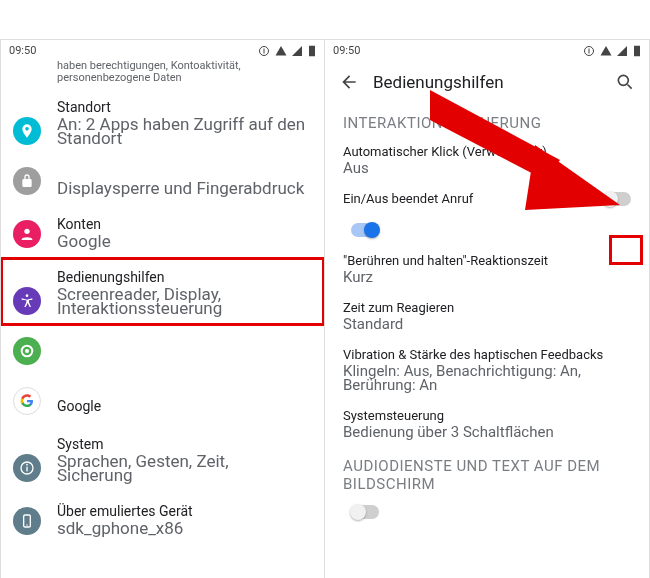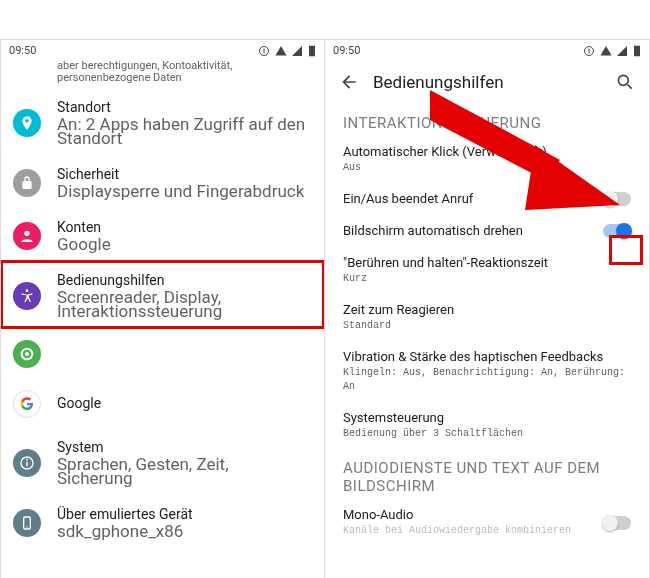--- a/index.html
+++ b/index.html
@@ -41,21 +41,21 @@
   
   .scroll { flex: 1; overflow: hidden; }
   .cut-top {
     font-size: 11px;
     color: #5f6368;
     padding: 0 16px 4px 56px;
     line-height: 12px;
   }
   .item {
     display: flex;
-    align-items: center;
+    align-items: flex-end;
     padding: 10px 16px 10px 12px;
     min-height: 50px;
   }
   .icon-wrap {
     width: 28px; height: 28px;
     border-radius: 50%;
     display: flex; align-items: center; justify-content: center;
     flex-shrink: 0;
     margin-right: 16px;
     margin-top: 2px;
@@ -82,21 +82,21 @@
     letter-spacing: .5px;
     color: #7a7e83;
     padding: 10px 18px 4px 18px;
   }
   .pref {
     padding: 8px 18px;
     display: flex; align-items: center;
   }
   .pref .ptxt { flex: 1; min-width: 0; }
   .pref .pt { font-size: 13px; color: #202124; line-height: 16px; }
-  .pref .ps { font-size: 10px; color: #5f6368; line-height: 14px; margin-top:1px;font-family:Liberation Mono, monospace; }
+  .pref .ps { font-size: 15px; color: #5f6368; line-height: 14px; margin-top:1px; }
   .toggle {
     width: 28px; height: 14px; border-radius: 8px;
     background: #cfcfcf; position: relative; flex-shrink:0;
     margin-left: 8px;
   }
   .toggle::after {
     content:""; position:absolute; width:16px;height:16px;border-radius:50%;
     background:#f1f1f1; top:-1px; left:-1px; box-shadow:0 1px 2px rgba(0,0,0,.3);
   }
   .toggle.on { background:#a9c7f5; }
@@ -137,42 +137,41 @@
         <svg viewBox="0 0 24 24" width="12" height="12">
             <path fill="#444" d="M2 22L22 2v20z"></path>
           </svg>
         <svg viewBox="0 0 10 16" width="8" height="12">
             <rect x="1" y="1" width="8" height="14" fill="#444"></rect>
           </svg>
       </span>
     </div>
 
     <div class="scroll">
-      <div class="cut-top">aber berechtigungen, Kontoaktivität, personenbezogene Daten</div>
+      <div class="cut-top">haben berechtigungen, Kontoaktivität, personenbezogene Daten</div>
 
       <div class="item">
         <div class="icon-wrap" style="background:#00bcd4">
           <svg viewBox="0 0 24 24">
               <path d="M12 2a7 7 0 00-7 7c0 5 7 13 7 13s7-8 7-13a7 7 0 00-7-7zm0 9.5A2.5 2.5 0 1112 6a2.5 2.5 0 010 5.5z"></path>
             </svg>
         </div>
         <div class="texts">
           <div class="title">Standort</div>
           <div class="sub">An: 2 Apps haben Zugriff auf den Standort</div>
         </div>
       </div>
 
       <div class="item">
         <div class="icon-wrap" style="background:#9e9e9e">
           <svg viewBox="0 0 24 24">
               <path d="M12 2a4 4 0 014 4v3h1a2 2 0 012 2v8a2 2 0 01-2 2H7a2 2 0 01-2-2v-8a2 2 0 012-2h1V6a4 4 0 014-4zm-2 7h4V6a2 2 0 10-4 0v3z"></path>
             </svg>
         </div>
         <div class="texts">
-          <div class="title">Sicherheit</div>
           <div class="sub">Displaysperre und Fingerabdruck</div>
         </div>
       </div>
 
       <div class="item">
         <div class="icon-wrap" style="background:#e91e63">
           <svg viewBox="0 0 24 24">
               <circle cx="12" cy="8" r="4"></circle>
               <path d="M4 20c0-4 16-4 16 0v1H4z"></path>
             </svg>
@@ -307,23 +306,20 @@
       </div>
 
       <div class="pref">
         <div class="ptxt">
             <div class="pt">Ein/Aus beendet Anruf</div>
           </div>
         <div class="toggle"></div>
       </div>
 
       <div class="pref" style="position:relative">
-        <div class="ptxt">
-            <div class="pt">Bildschirm automatisch drehen</div>
-          </div>
         <div class="toggle on"></div>
       </div>
 
       <div class="pref">
         <div class="ptxt">
           <div class="pt">"Berühren und halten"-Reaktionszeit</div>
           <div class="ps">Kurz</div>
         </div>
       </div>
 
@@ -344,24 +340,20 @@
       <div class="pref">
         <div class="ptxt">
           <div class="pt">Systemsteuerung</div>
           <div class="ps">Bedienung über 3 Schaltflächen</div>
         </div>
       </div>
 
       <div class="section-label">AUDIODIENSTE UND TEXT AUF DEM BILDSCHIRM</div>
 
       <div class="pref">
-        <div class="ptxt">
-          <div class="pt">Mono-Audio</div>
-          <div class="ps" style="color:#bbb">Kanäle bei Audiowiedergabe kombinieren</div>
-        </div>
         <div class="toggle"></div>
       </div>
     </div>
 
     <div class="navbar">
       <span><svg viewBox="0 0 24 24">
             <path d="M14 6l-8 6 8 6z"></path>
           </svg></span>
       <span><svg viewBox="0 0 24 24">
             <circle cx="12" cy="12" r="6"></circle>

